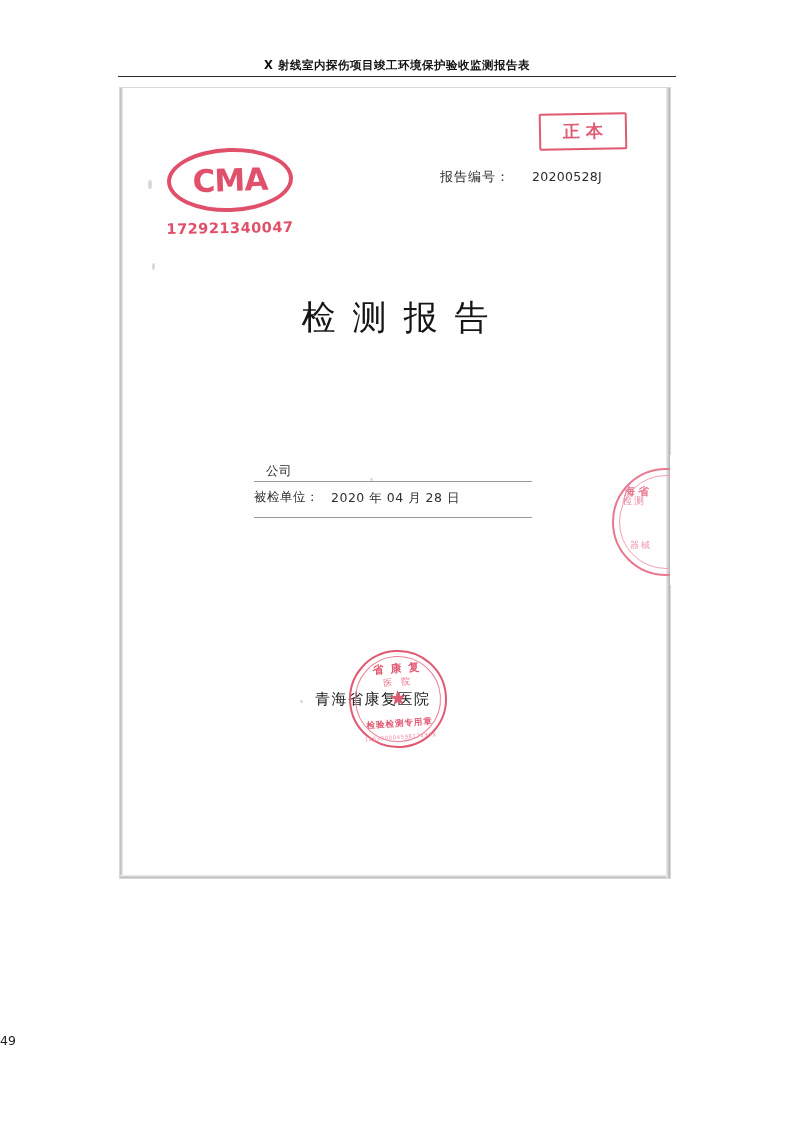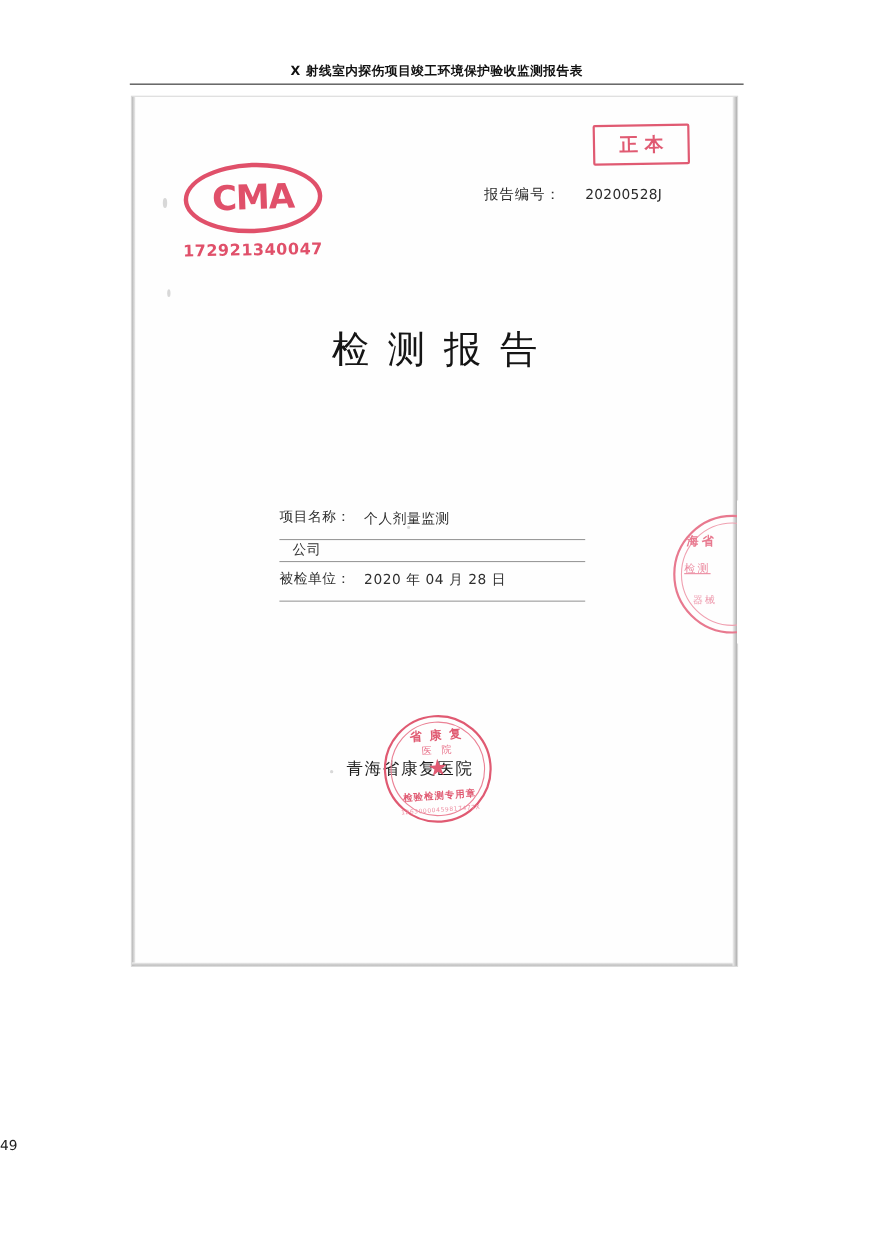--- a/index.html
+++ b/index.html
@@ -324,26 +324,25 @@
     position: absolute;
     top: 14px; left: 10px;
     font-family: "DejaVu Sans", sans-serif;
     font-size: 11px;
     font-weight: bold;
     color: #e8798f;
     letter-spacing: 3px;
   }
   .seal-edge .edge-t2 {
     position: absolute;
-    top: 40px; left: 8px;
+    top: 24px; left: 8px;
     font-family: "DejaVu Sans", sans-serif;
     font-size: 10px;
     color: #ec8ba0;
     letter-spacing: 2px;
-    text-decoration: underline;
   }
   .seal-edge .edge-t3 {
     position: absolute;
     bottom: 22px; left: 16px;
     font-family: "DejaVu Sans", sans-serif;
     font-size: 9px;
     color: #ee9bae;
     letter-spacing: 2px;
   }
   .seal-mask {
@@ -396,24 +395,20 @@
 
 <div class="report-no-row">
   <span class="report-no-label">报告编号：</span>
   <span class="report-no-value">20200528J</span>
 </div>
 
 <div class="doc-title">检测报告</div>
 
 <div class="fields">
 
-  <div class="field-row">
-    <span class="field-label">项目名称：</span>
-    <span class="field-value">个人剂量监测</span>
-  </div>
 
   <div class="field-block spaced">
     <div class="field-value cont">公司</div>
   </div>
 
   <div class="field-row spaced">
     <span class="field-label">被检单位：</span>
     <span class="field-value">2020 年 04 月 28 日</span>
   </div>
 

